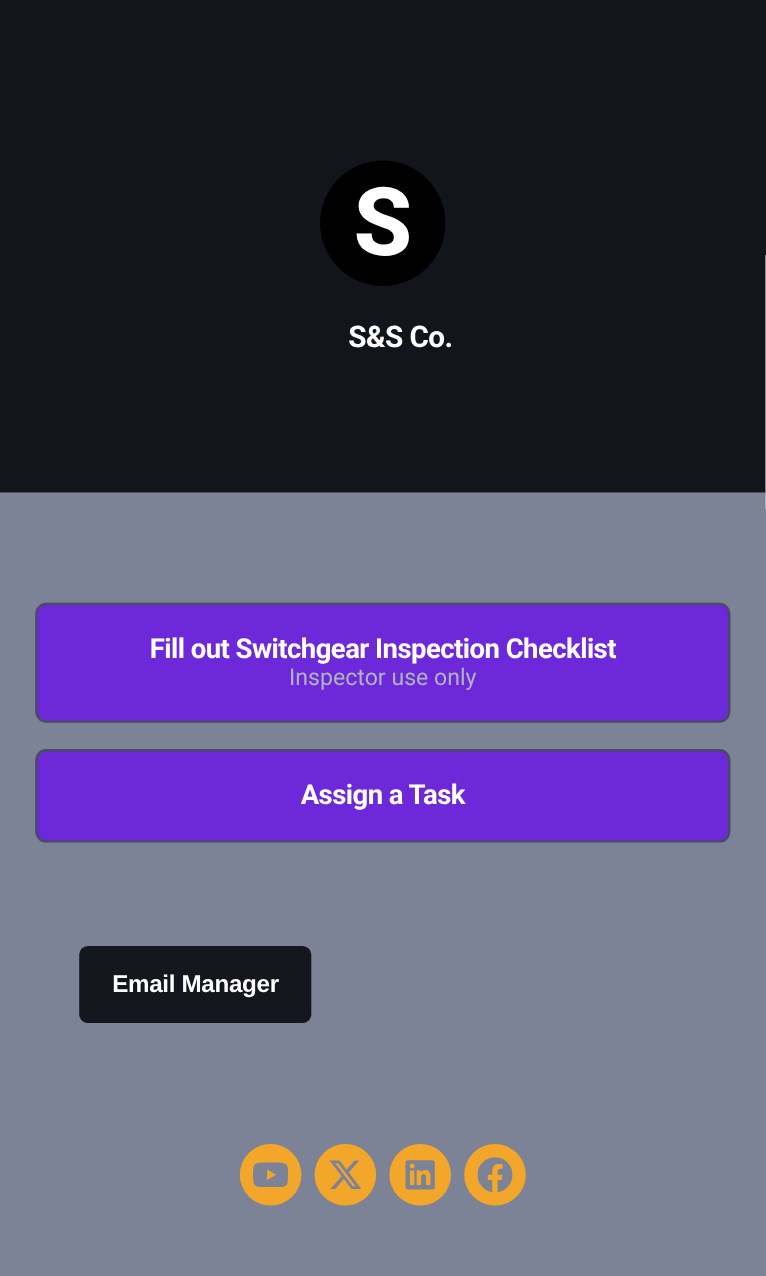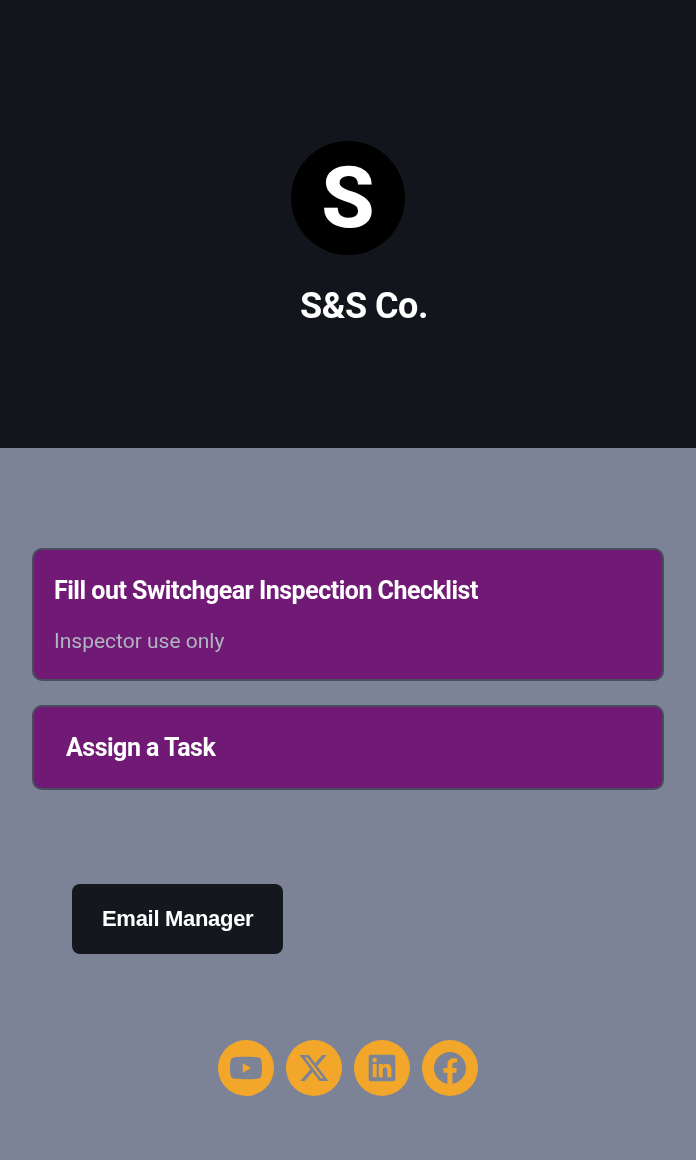--- a/index.html
+++ b/index.html
@@ -38,55 +38,56 @@
     
     .logo-letter {
       color: #ffffff;
       font-size: 86px;
       font-weight: 800;
       line-height: 1;
     }
     
     .company-name {
       color: #ffffff;
-      font-size: 36px;
+      font-size: 27px;
       font-weight: 700;
       letter-spacing: -0.5px;
       margin-left: 32px;
     }
     
     .main-section {
       background-color: #7c8397;
       height: 712px;
       padding: 100px 32px 40px 32px;
       display: flex;
       flex-direction: column;
     }
     
     .outlined-button {
-      background-color: #701a75;
+      background-color: #6d28d9;
       border: 2px solid #484d5e;
       border-radius: 10px;
       padding: 26px 20px;
+      text-align: center;
       margin-bottom: 24px;
       cursor: pointer;
     }
     
     .outlined-button-title {
       color: #ffffff;
       font-size: 25px;
       font-weight: 700;
       letter-spacing: -0.5px;
     }
     
     .outlined-button-subtitle {
       color: #afb4c1;
       font-size: 21px;
       font-weight: 400;
-      margin-top: 24px;
+      margin-top: 0;
     }
     
     .outlined-button-single {
       padding: 26px 32px;
     }
     
     .solid-button-row {
       display: flex;
       justify-content: space-between;
       margin-top: 70px;

